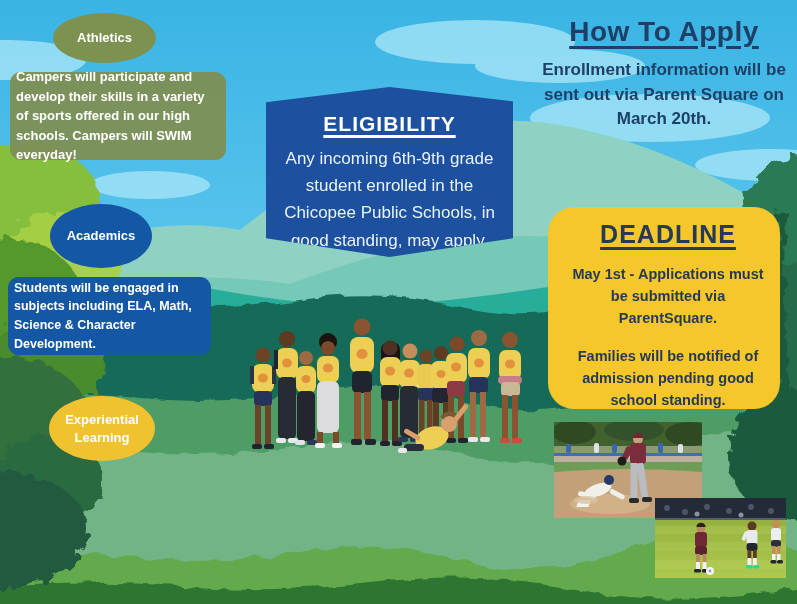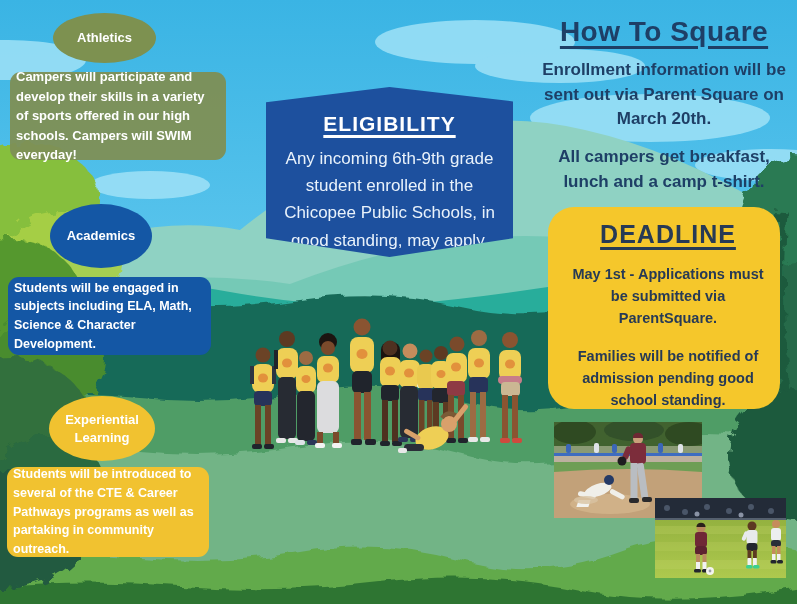--- a/index.html
+++ b/index.html
@@ -151,33 +151,29 @@
   <div class="badge badge-academics">
     <span>Academics</span>
   </div>
   <div class="note note-academics">
     <span>Students will be engaged in subjects including ELA, Math, Science &amp; Character Development.</span>
   </div>
 
   <div class="badge badge-experiential">
     <span>Experiential Learning</span>
   </div>
-  <div class="note note-experiential">
-    <span>Students will be introduced to several of the CTE &amp; Career Pathways programs as well as partaking in community outreach.</span>
-  </div>
 
   <div class="hex">
     <div class="hex-heading">ELIGIBILITY</div>
     <div class="hex-body">Any incoming 6th-9th grade student enrolled in the Chicopee Public Schools, in good standing, may apply.</div>
   </div>
 
   <div class="apply">
-    <div class="apply-heading">How To Square</div>
+    <div class="apply-heading">How To Apply</div>
     <p class="p1">Enrollment information will be sent out via Parent Square on March 20th.</p>
-    <p class="p2">All campers get breakfast, lunch and a camp t-shirt.</p>
   </div>
 
   <div class="deadline">
     <div class="deadline-heading">DEADLINE</div>
     <p class="p1">May 1st - Applications must be submitted via ParentSquare.</p>
     <p class="p2">Families will be notified of admission pending good school standing.</p>
   </div>
 
   <svg class="photo" style="left:238px;top:312px;" width="295" height="150" viewBox="0 0 295 150" role="img" aria-label="Group of campers wearing yellow camp t-shirts standing on a hill">
 

